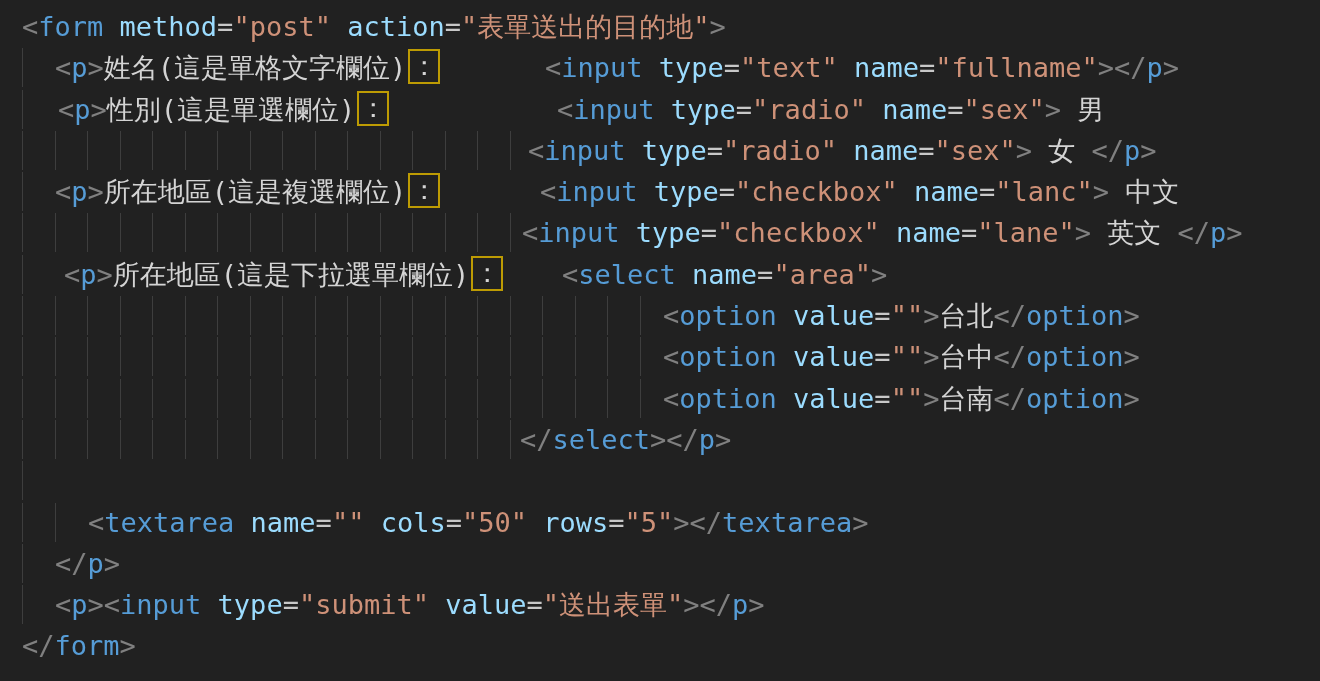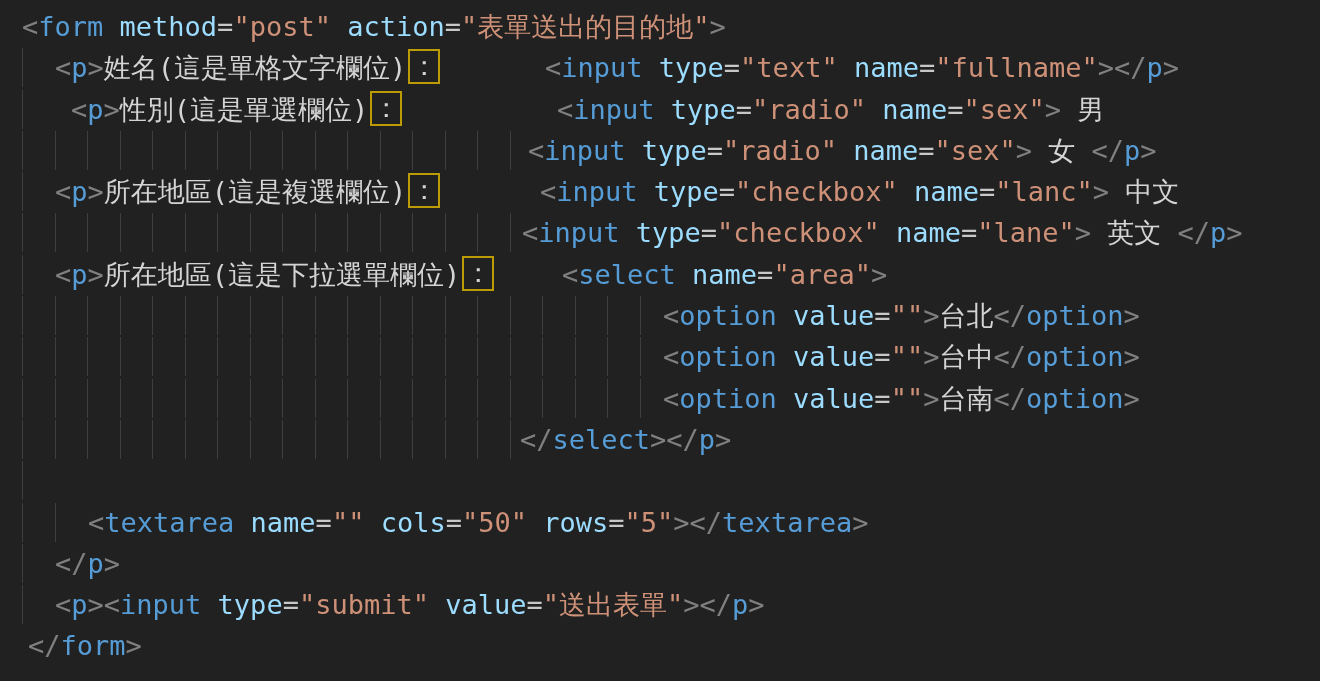--- a/index.html
+++ b/index.html
@@ -67,21 +67,21 @@
     <div class="line">
       <span class="seg" style="left: 22px;"><span class="tok-punc">&lt;</span><span class="tok-tag">form</span><span class="tok-text"> </span><span class="tok-attr">method</span><span class="tok-eq">=</span><span class="tok-str">"post"</span><span class="tok-text"> </span><span class="tok-attr">action</span><span class="tok-eq">=</span><span class="tok-str">"表單送出的目的地"</span><span class="tok-punc">&gt;</span></span>
     </div>
     <div class="line">
       <div class="guide" style="left: 22px;"></div>
       <span class="seg" style="left: 55px;"><span class="tok-punc">&lt;</span><span class="tok-tag">p</span><span class="tok-punc">&gt;</span><span class="tok-text">姓名(這是單格文字欄位)</span><span class="boxed">：</span></span>
       <span class="seg" style="left: 545px;"><span class="tok-punc">&lt;</span><span class="tok-tag">input</span><span class="tok-text"> </span><span class="tok-attr">type</span><span class="tok-eq">=</span><span class="tok-str">"text"</span><span class="tok-text"> </span><span class="tok-attr">name</span><span class="tok-eq">=</span><span class="tok-str">"fullname"</span><span class="tok-punc">&gt;</span><span class="tok-punc">&lt;/</span><span class="tok-tag">p</span><span class="tok-punc">&gt;</span></span>
     </div>
     <div class="line">
       <div class="guide" style="left: 22px;"></div>
-      <span class="seg" style="left: 71px;"><span class="tok-punc">&lt;</span><span class="tok-tag">p</span><span class="tok-punc">&gt;</span><span class="tok-text">性別(這是單選欄位)</span><span class="boxed">：</span></span>
+      <span class="seg" style="left: 58px;"><span class="tok-punc">&lt;</span><span class="tok-tag">p</span><span class="tok-punc">&gt;</span><span class="tok-text">性別(這是單選欄位)</span><span class="boxed">：</span></span>
       <span class="seg" style="left: 557px;"><span class="tok-punc">&lt;</span><span class="tok-tag">input</span><span class="tok-text"> </span><span class="tok-attr">type</span><span class="tok-eq">=</span><span class="tok-str">"radio"</span><span class="tok-text"> </span><span class="tok-attr">name</span><span class="tok-eq">=</span><span class="tok-str">"sex"</span><span class="tok-punc">&gt;</span><span class="tok-text"> 男</span></span>
     </div>
     <div class="line">
       <div class="guide" style="left: 22px;"></div>
       <div class="guide" style="left: 54.5px;"></div>
       <div class="guide" style="left: 87px;"></div>
       <div class="guide" style="left: 119.5px;"></div>
       <div class="guide" style="left: 152px;"></div>
       <div class="guide" style="left: 184.5px;"></div>
       <div class="guide" style="left: 217px;"></div>
@@ -115,21 +115,21 @@
       <div class="guide" style="left: 347px;"></div>
       <div class="guide" style="left: 379.5px;"></div>
       <div class="guide" style="left: 412px;"></div>
       <div class="guide" style="left: 444.5px;"></div>
       <div class="guide" style="left: 477px;"></div>
       <div class="guide" style="left: 509.5px;"></div>
       <span class="seg" style="left: 522px;"><span class="tok-punc">&lt;</span><span class="tok-tag">input</span><span class="tok-text"> </span><span class="tok-attr">type</span><span class="tok-eq">=</span><span class="tok-str">"checkbox"</span><span class="tok-text"> </span><span class="tok-attr">name</span><span class="tok-eq">=</span><span class="tok-str">"lane"</span><span class="tok-punc">&gt;</span><span class="tok-text"> 英文 </span><span class="tok-punc">&lt;/</span><span class="tok-tag">p</span><span class="tok-punc">&gt;</span></span>
     </div>
     <div class="line">
       <div class="guide" style="left: 22px;"></div>
-      <span class="seg" style="left: 55px;"><span class="tok-punc">&lt;</span><span class="tok-tag">p</span><span class="tok-punc">&gt;</span><span class="tok-text">所在地區(這是下拉選單欄位)</span><span class="boxed">：</span></span>
+      <span class="seg" style="left: 64px;"><span class="tok-punc">&lt;</span><span class="tok-tag">p</span><span class="tok-punc">&gt;</span><span class="tok-text">所在地區(這是下拉選單欄位)</span><span class="boxed">：</span></span>
       <span class="seg" style="left: 562px;"><span class="tok-punc">&lt;</span><span class="tok-tag">select</span><span class="tok-text"> </span><span class="tok-attr">name</span><span class="tok-eq">=</span><span class="tok-str">"area"</span><span class="tok-punc">&gt;</span></span>
     </div>
     <div class="line">
       <div class="guide" style="left: 22px;"></div>
       <div class="guide" style="left: 54.5px;"></div>
       <div class="guide" style="left: 87px;"></div>
       <div class="guide" style="left: 119.5px;"></div>
       <div class="guide" style="left: 152px;"></div>
       <div class="guide" style="left: 184.5px;"></div>
       <div class="guide" style="left: 217px;"></div>
@@ -223,15 +223,15 @@
     </div>
     <div class="line">
       <div class="guide" style="left: 22px;"></div>
       <span class="seg" style="left: 55px;"><span class="tok-punc">&lt;/</span><span class="tok-tag">p</span><span class="tok-punc">&gt;</span></span>
     </div>
     <div class="line">
       <div class="guide" style="left: 22px;"></div>
       <span class="seg" style="left: 55px;"><span class="tok-punc">&lt;</span><span class="tok-tag">p</span><span class="tok-punc">&gt;</span><span class="tok-punc">&lt;</span><span class="tok-tag">input</span><span class="tok-text"> </span><span class="tok-attr">type</span><span class="tok-eq">=</span><span class="tok-str">"submit"</span><span class="tok-text"> </span><span class="tok-attr">value</span><span class="tok-eq">=</span><span class="tok-str">"送出表單"</span><span class="tok-punc">&gt;</span><span class="tok-punc">&lt;/</span><span class="tok-tag">p</span><span class="tok-punc">&gt;</span></span>
     </div>
     <div class="line">
-      <span class="seg" style="left: 28px;"><span class="tok-punc">&lt;/</span><span class="tok-tag">form</span><span class="tok-punc">&gt;</span></span>
+      <span class="seg" style="left: 22px;"><span class="tok-punc">&lt;/</span><span class="tok-tag">form</span><span class="tok-punc">&gt;</span></span>
     </div>
   </div>
 
 </body></html>

